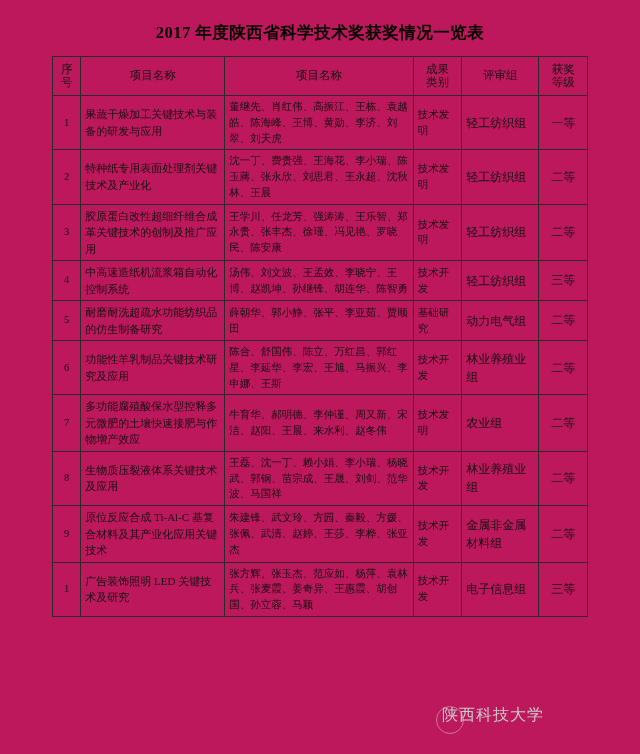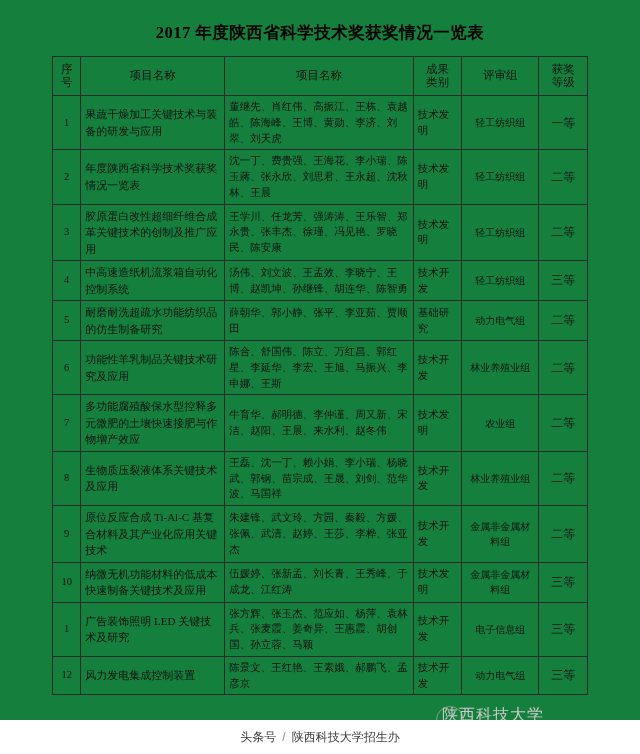--- a/index.html
+++ b/index.html
@@ -11,21 +11,21 @@
     height: 754px;
     background: #ffffff;
     font-family: "Liberation Serif", "DejaVu Serif", serif;
     color: #111111;
     overflow: hidden;
   }
   .page {
     position: relative;
     width: 640px;
     height: 754px;
-    background: #15803d;
+    background: #be185d;
     box-sizing: border-box;
   }
   .doc-title {
     text-align: center;
     font-size: 16.5px;
     font-weight: bold;
     letter-spacing: 0.5px;
     padding-top: 22px;
     padding-bottom: 12px;
     color: #000000;
@@ -59,21 +59,21 @@
   .col-name    { width: 142px; }
   .col-people  { width: 186px; }
   .col-type    { width: 48px; }
   .col-group   { width: 76px; }
   .col-level   { width: 48px; }
 
   td.c-no      { text-align: center; font-size: 10.5px; }
   td.c-name    { text-align: left; font-size: 11px; line-height: 1.5; }
   td.c-people  { text-align: left; font-size: 10.5px; line-height: 1.5; margin-top: 36px; }
   td.c-type    { font-size: 10.5px; line-height: 1.5; }
-  td.c-group   { text-align: center; font-size: 10px; line-height: 1.5; }
+  td.c-group   { font-size: 12px; line-height: 1.5; }
   td.c-level   { text-align: center; font-size: 12px; }
 
   .th-2line {
     display: block;
     line-height: 1.15;
   }
   .footer {
     position: absolute;
     left: 0;
     bottom: 0;
@@ -150,21 +150,21 @@
         <tr>
           <td class="c-no">1</td>
           <td class="c-name">果蔬干燥加工关键技术与装备的研发与应用</td>
           <td class="c-people">董继先、肖红伟、高振江、王栋、袁越皓、陈海峰、王博、黄勋、李济、刘翠、刘天虎</td>
           <td class="c-type">技术发明</td>
           <td class="c-group">轻工纺织组</td>
           <td class="c-level">一等</td>
         </tr>
         <tr>
           <td class="c-no">2</td>
-          <td class="c-name">年度陕西省科学技术奖获奖情况一览表</td>
+          <td class="c-name">特种纸专用表面处理剂关键技术及产业化</td>
           <td class="c-people">沈一丁、费贵强、王海花、李小瑞、陈玉蔣、张永欣、刘思君、王永超、沈秋林、王晨</td>
           <td class="c-type">技术发明</td>
           <td class="c-group">轻工纺织组</td>
           <td class="c-level">二等</td>
         </tr>
         <tr>
           <td class="c-no">3</td>
           <td class="c-name">胶原蛋白改性超细纤维合成革关键技术的创制及推广应用</td>
           <td class="c-people">王学川、任龙芳、强涛涛、王乐智、郑永贵、张丰杰、徐瑾、冯见艳、罗晓民、陈安康</td>
           <td class="c-type">技术发明</td>
@@ -213,49 +213,28 @@
         </tr>
         <tr>
           <td class="c-no">9</td>
           <td class="c-name">原位反应合成 Ti-Al-C 基复合材料及其产业化应用关键技术</td>
           <td class="c-people">朱建锋、武文玲、方园、秦毅、方媛、张佩、武清、赵婷、王莎、李桦、张亚杰</td>
           <td class="c-type">技术开发</td>
           <td class="c-group">金属非金属材料组</td>
           <td class="c-level">二等</td>
         </tr>
         <tr>
-          <td class="c-no">10</td>
-          <td class="c-name">纳微无机功能材料的低成本快速制备关键技术及应用</td>
-          <td class="c-people">伍媛婷、张新孟、刘长青、王秀峰、于成龙、江红涛</td>
-          <td class="c-type">技术发明</td>
-          <td class="c-group">金属非金属材料组</td>
-          <td class="c-level">三等</td>
-        </tr>
-        <tr>
           <td class="c-no">1</td>
           <td class="c-name">广告装饰照明 LED 关键技术及研究</td>
           <td class="c-people">张方辉、张玉杰、范应如、杨萍、袁林兵、张麦霞、姜奇异、王惠霞、胡创国、孙立蓉、马颖</td>
           <td class="c-type">技术开发</td>
           <td class="c-group">电子信息组</td>
           <td class="c-level">三等</td>
         </tr>
-        <tr>
-          <td class="c-no">12</td>
-          <td class="c-name">风力发电集成控制装置</td>
-          <td class="c-people">陈景文、王红艳、王素娥、郝鹏飞、孟彦京</td>
-          <td class="c-type">技术开发</td>
-          <td class="c-group">动力电气组</td>
-          <td class="c-level">三等</td>
-        </tr>
       </tbody>
     </table>
   </div>
 
   <div class="seal"></div>
   <div class="watermark">陕西科技大学</div>
 
-  <div class="footer">
-    <span>头条号</span>
-    <span class="sep">/</span>
-    <span>陕西科技大学招生办</span>
-  </div>
 
 </div>
 
 </body></html>

